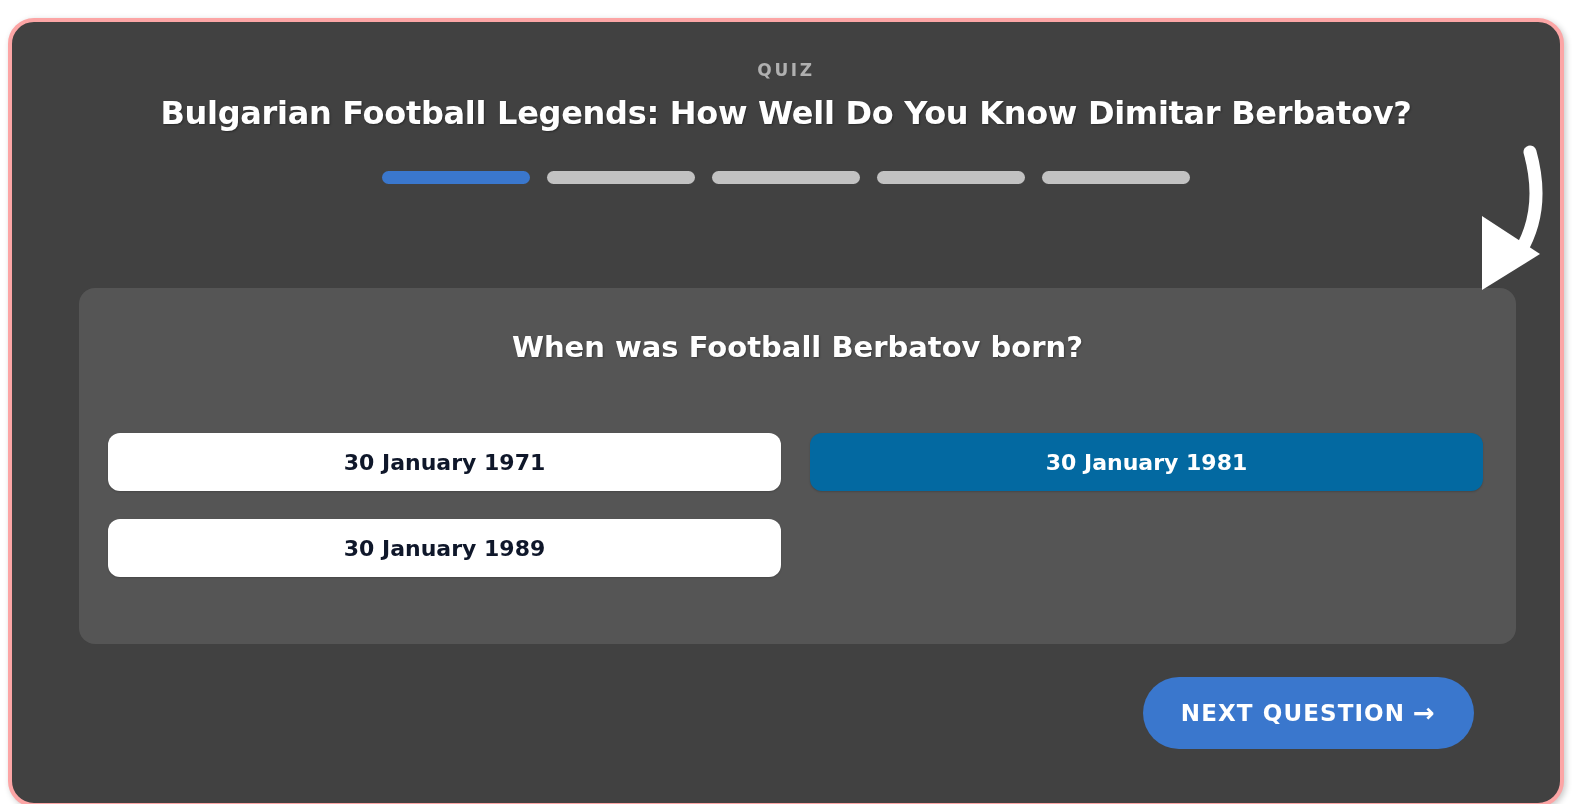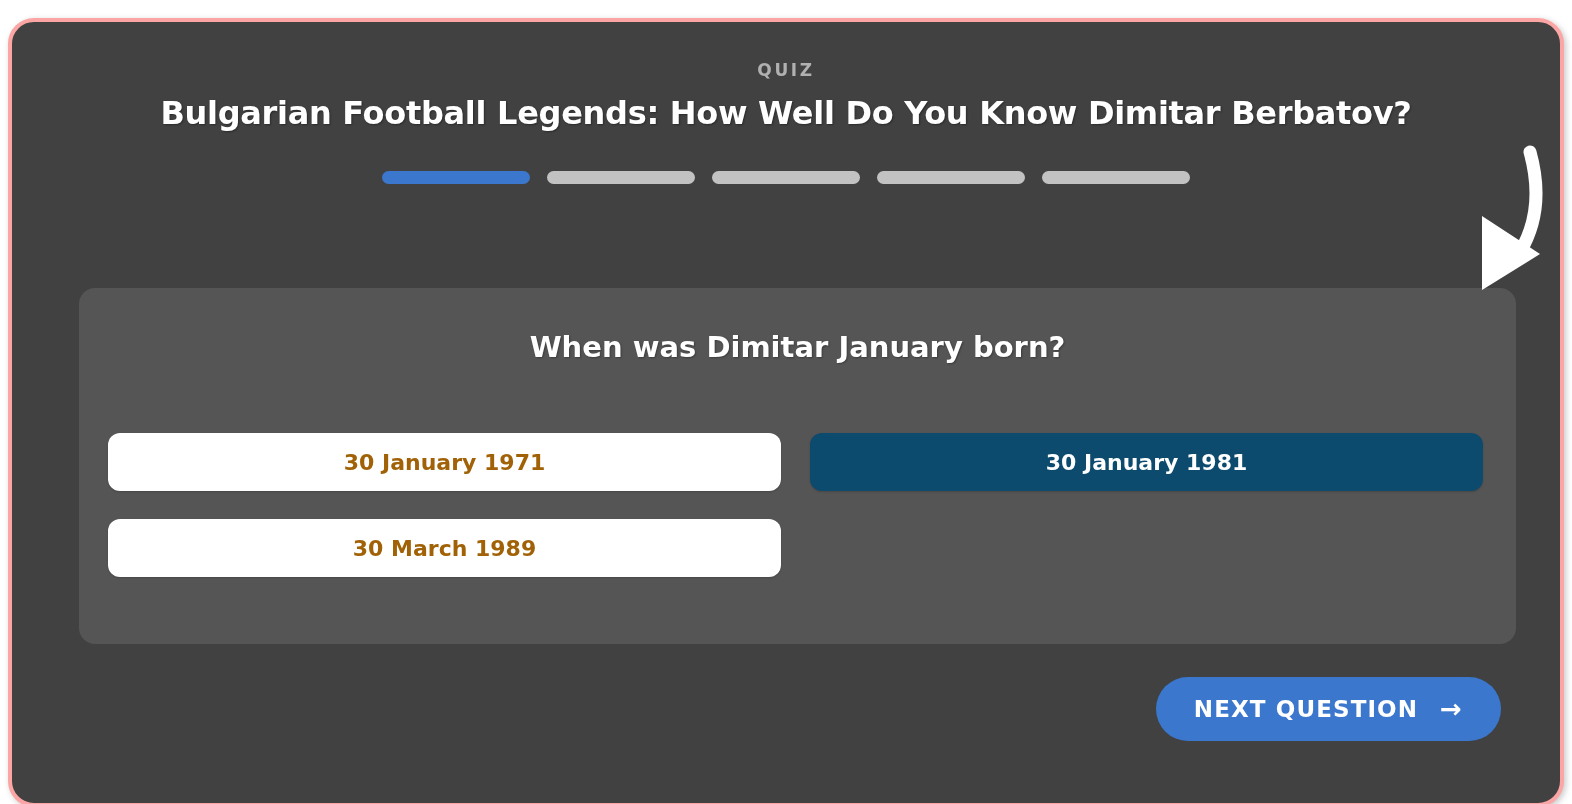--- a/index.html
+++ b/index.html
@@ -106,54 +106,54 @@
     grid-template-columns: 673px 673px;
     grid-template-rows: 58px 58px;
     column-gap: 29px;
     row-gap: 28px;
   }
 
   .answer-option {
     border: none;
     border-radius: 12px;
     background: #ffffff;
-    color: #a16207;
+    color: #0f172a;
     font-size: 22px;
     font-weight: bold;
     font-family: "DejaVu Sans", sans-serif;
     display: flex;
     align-items: center;
     justify-content: center;
     cursor: pointer;
     box-shadow: 0 1px 2px rgba(0,0,0,0.18);
   }
 
   .answer-option.selected {
-    background: #0c4a6e;
+    background: #0369a1;
     color: #ffffff;
   }
 
   
   #next-question-button {
     position: absolute;
-    right: 59px;
+    right: 86px;
     top: 655px;
-    height: 64px;
+    height: 72px;
     padding: 0 38px;
     border: none;
     border-radius: 39px;
     background: #3a77cd;
     color: #ffffff;
     font-size: 23px;
     font-weight: bold;
     letter-spacing: 1.1px;
     font-family: "DejaVu Sans", sans-serif;
     display: flex;
     align-items: center;
-    gap: 22px;
+    gap: 8px;
     cursor: pointer;
   }
 
   #next-arrow-icon {
     font-size: 26px;
     line-height: 1;
     font-family: "DejaVu Sans", sans-serif;
   }
 
   
@@ -178,26 +178,26 @@
 
   <div id="progress-bar">
     <div class="progress-segment active"></div>
     <div class="progress-segment"></div>
     <div class="progress-segment"></div>
     <div class="progress-segment"></div>
     <div class="progress-segment"></div>
   </div>
 
   <div id="question-card">
-    <div id="question-text">When was Dimitar January born?</div>
+    <div id="question-text">When was Football Berbatov born?</div>
 
     <div id="answer-grid">
       <button class="answer-option">30 January 1971</button>
       <button class="answer-option selected">30 January 1981</button>
-      <button class="answer-option">30 March 1989</button>
+      <button class="answer-option">30 January 1989</button>
     </div>
   </div>
 
   <button id="next-question-button">
     <span>NEXT QUESTION</span>
     <span id="next-arrow-icon">→</span>
   </button>
 
   <svg id="annotation-arrow" viewBox="0 0 120 150" xmlns="http://www.w3.org/2000/svg">
     <g>

